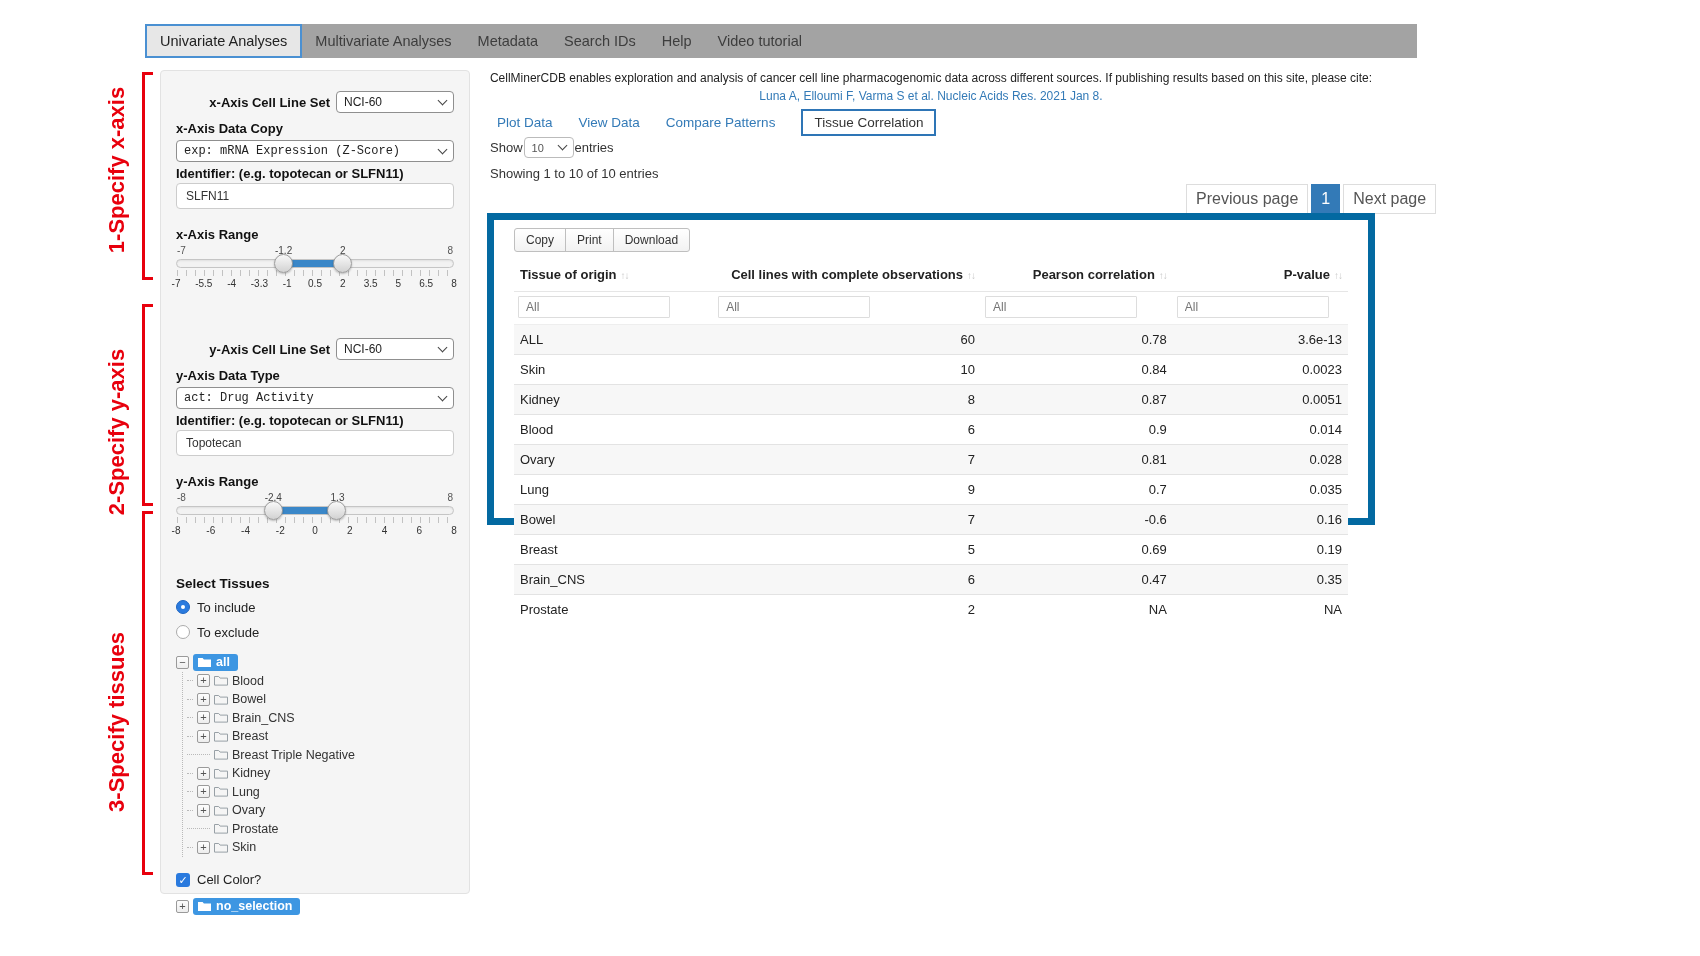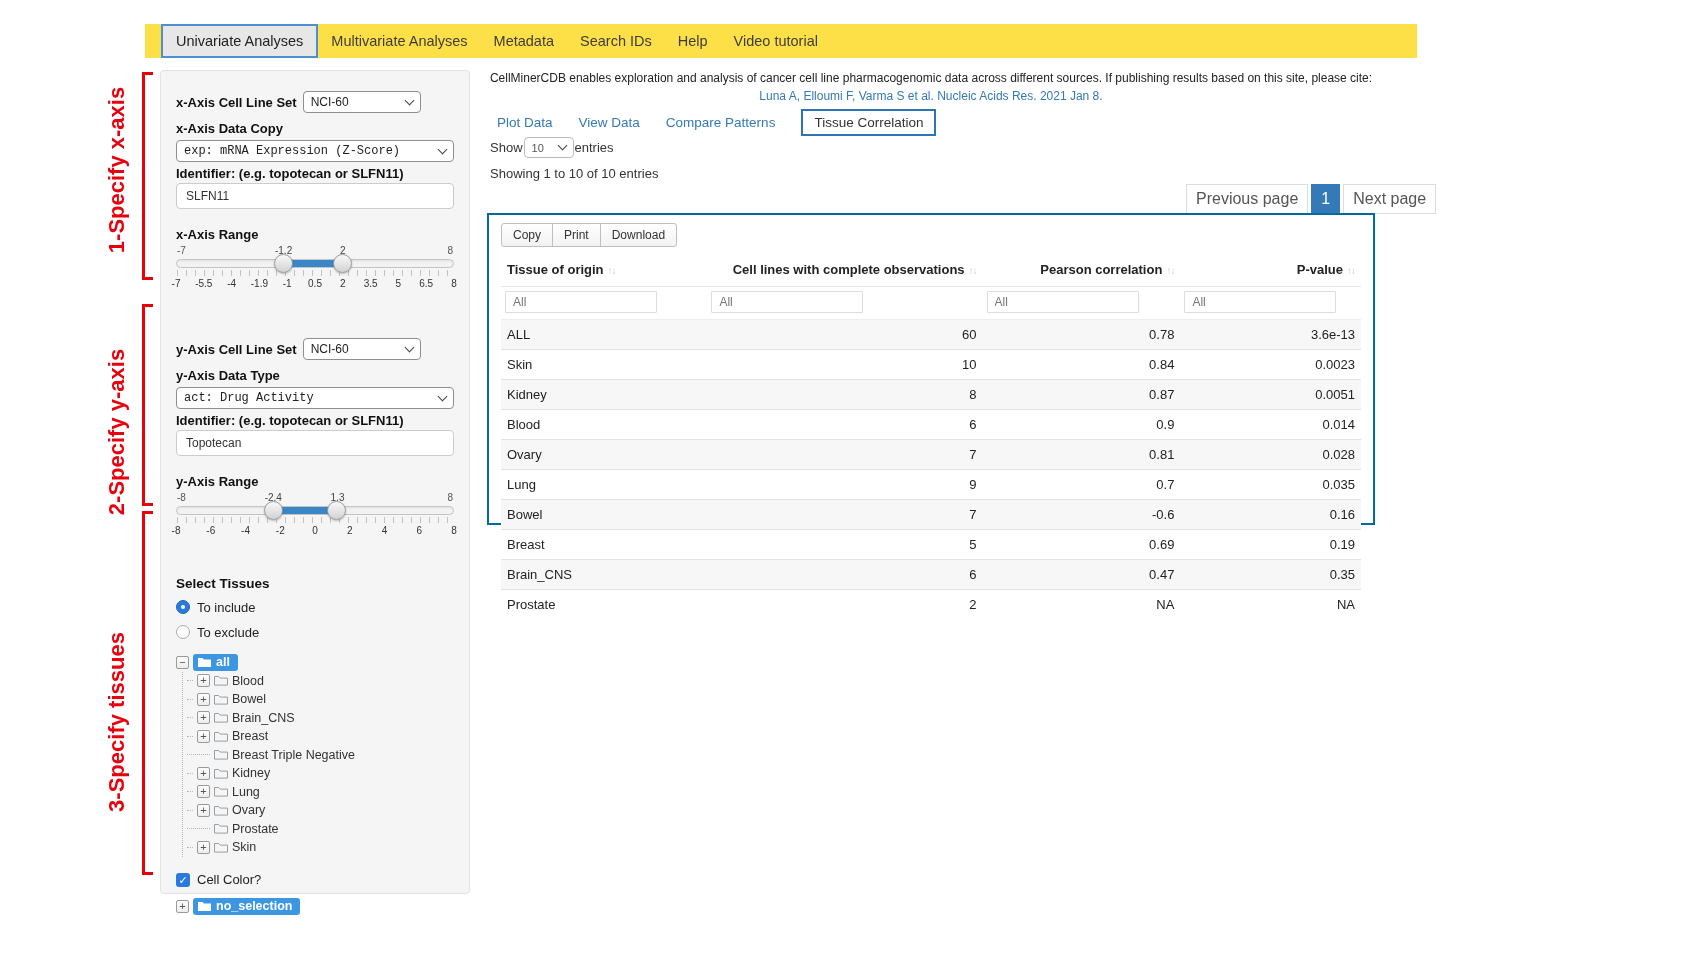--- a/index.html
+++ b/index.html
@@ -1,33 +1,33 @@
 <!DOCTYPE html>
 <html><head>
 <meta charset="utf-8">
 <style>
   * { box-sizing: border-box; }
   body { margin:0; background:#fff; font-family:"Liberation Sans", sans-serif; }
   .page { position:relative; width:1700px; height:956px; background:#fff; overflow:hidden; }
 
   
-  .topnav { position:absolute; left:145px; top:24px; width:1272px; height:34px; background:#fde047; display:flex; align-items:stretch;padding-left:16px; }
+  .topnav { position:absolute; left:145px; top:24px; width:1272px; height:34px; background:#a3a3a3; display:flex; align-items:stretch; }
   .topnav .tab { display:flex; align-items:center; padding:0 13px; font-size:14.5px; color:#3d3d3d; cursor:pointer; white-space:nowrap; }
   .topnav .tab.active { background:#e7e7e7; border:2px solid #4a90d2; color:#222; }
 
   
   .bracket { position:absolute; width:11px; border:3px solid #e8000d; border-right:none; }
   .rot-label { position:absolute; color:#e8000d; font-size:22px; font-weight:bold; white-space:nowrap;
                transform:translate(-50%,-50%) rotate(-90deg); }
 
   
   .sidebar { position:absolute; left:160px; top:70px; width:310px; height:824px; background:#f5f5f5;
              border:1px solid #e2e2e2; border-radius:4px; padding:20px 15px; font-size:13px; color:#222; }
   .fld-label { font-weight:bold; font-size:13px; color:#111; }
-  .inline-row { display:flex; align-items:center; gap:6px; height:22px; }
+  .inline-row { display:flex; align-items:center; gap:6px; height:22px;justify-content:flex-end; }
   .mock-select { background:#fff; border:1px solid #8f8f8f; border-radius:4px; height:22px; display:flex;
                  align-items:center; justify-content:space-between; padding:0 7px; font-size:12px; color:#222; cursor:pointer; }
   .mock-select .chev { width:7px; height:7px; border-right:1.7px solid #444; border-bottom:1.7px solid #444;
                        transform:rotate(45deg); margin-top:-4px; flex:none; margin-left:6px; }
   .w-select { width:118px; }
   .full-select { width:100%; margin-top:4px;font-family:Liberation Mono, monospace; }
   .text-input { width:100%; height:26px; border:1px solid #ccc; border-radius:4px; background:#fff; font-size:12px;
                 padding:0 9px; color:#333; font-family:inherit; }
   .mt2{margin-top:2px;} .mt4{margin-top:4px;} .mt8{margin-top:8px;} .mt18{margin-top:18px;}
 
@@ -69,22 +69,22 @@
   .viewtabs { position:absolute; left:497px; top:109px; display:flex; align-items:center; gap:26px; font-size:13.5px; }
   .viewtab { color:#337ab7; cursor:pointer; }
   .viewtab.active { color:#333; border:2px solid #2e75b6; padding:4px 11px; background:#fff; }
   .show-row { position:absolute; left:490px; top:137px; display:flex; align-items:center; gap:1px; font-size:13px; color:#333; }
   .entries-select { width:50px; height:21px; font-size:11px; color:#555; border-color:#bbb; }
   .showing-text { position:absolute; left:490px; top:166px; font-size:13px; color:#333; }
   .pagination { position:absolute; left:1186px; top:184px; display:flex; align-items:center; font-size:16px; }
   .page-btn { border:1px solid #ddd; background:#fff; color:#555; padding:5px 9px; cursor:pointer; }
   .page-num { background:#337ab7; border:1px solid #337ab7; color:#fff; padding:5px 9px; margin:0 3px; cursor:pointer; }
 
-  .table-wrap { position:absolute; left:487px; top:213px; width:888px; height:312px; border:2px solid #0369a1;
-                background:#fff; padding:8px 12px; }
+  .table-wrap { position:absolute; left:487px; top:213px; width:888px; height:312px; border:7px solid #0369a1;
+                background:#fff; padding:8px 20px; }
   .btn-group { display:flex; }
   .dt-btn { border:1px solid #bfbfbf; background:linear-gradient(#fff,#f2f2f2); font-size:12px; color:#333;
             padding:4px 11px; margin-left:-1px; cursor:pointer; }
   .dt-btn:first-child { border-radius:3px 0 0 3px; margin-left:0; }
   .dt-btn:last-child { border-radius:0 3px 3px 0; }
   table.dt { width:100%; border-collapse:collapse; font-size:13px; margin-top:7px; }
   table.dt th { font-weight:bold; text-align:left; padding:8px 6px 9px; color:#222; border-bottom:1px solid #e6e6e6; white-space:nowrap; }
   table.dt th.num { text-align:right; }
   .sort-icon { color:#c8c8c8; font-size:10px; margin-left:4px; letter-spacing:-1px; }
   tr.filter-row td { padding:4px 4px 6px; border-bottom:1px solid #eee; }
@@ -145,21 +145,21 @@
         <div class="sl-track">
           <div class="sl-range" style="left: 38.7%; width: 21.3%;"></div>
           <div class="sl-handle" style="left: 38.7%;"></div>
           <div class="sl-handle" style="left: 60%;"></div>
         </div>
         <div class="sl-ticks"></div>
         <div class="sl-ticklabels">
           <span style="left: 0%;">-7</span>
           <span style="left: 10%;">-5.5</span>
           <span style="left: 20%;">-4</span>
-          <span style="left: 30%;">-1.9</span>
+          <span style="left: 30%;">-3.3</span>
           <span style="left: 40%;">-1</span>
           <span style="left: 50%;">0.5</span>
           <span style="left: 60%;">2</span>
           <span style="left: 70%;">3.5</span>
           <span style="left: 80%;">5</span>
           <span style="left: 90%;">6.5</span>
           <span style="left: 100%;">8</span>
         </div>
       </div>
 

